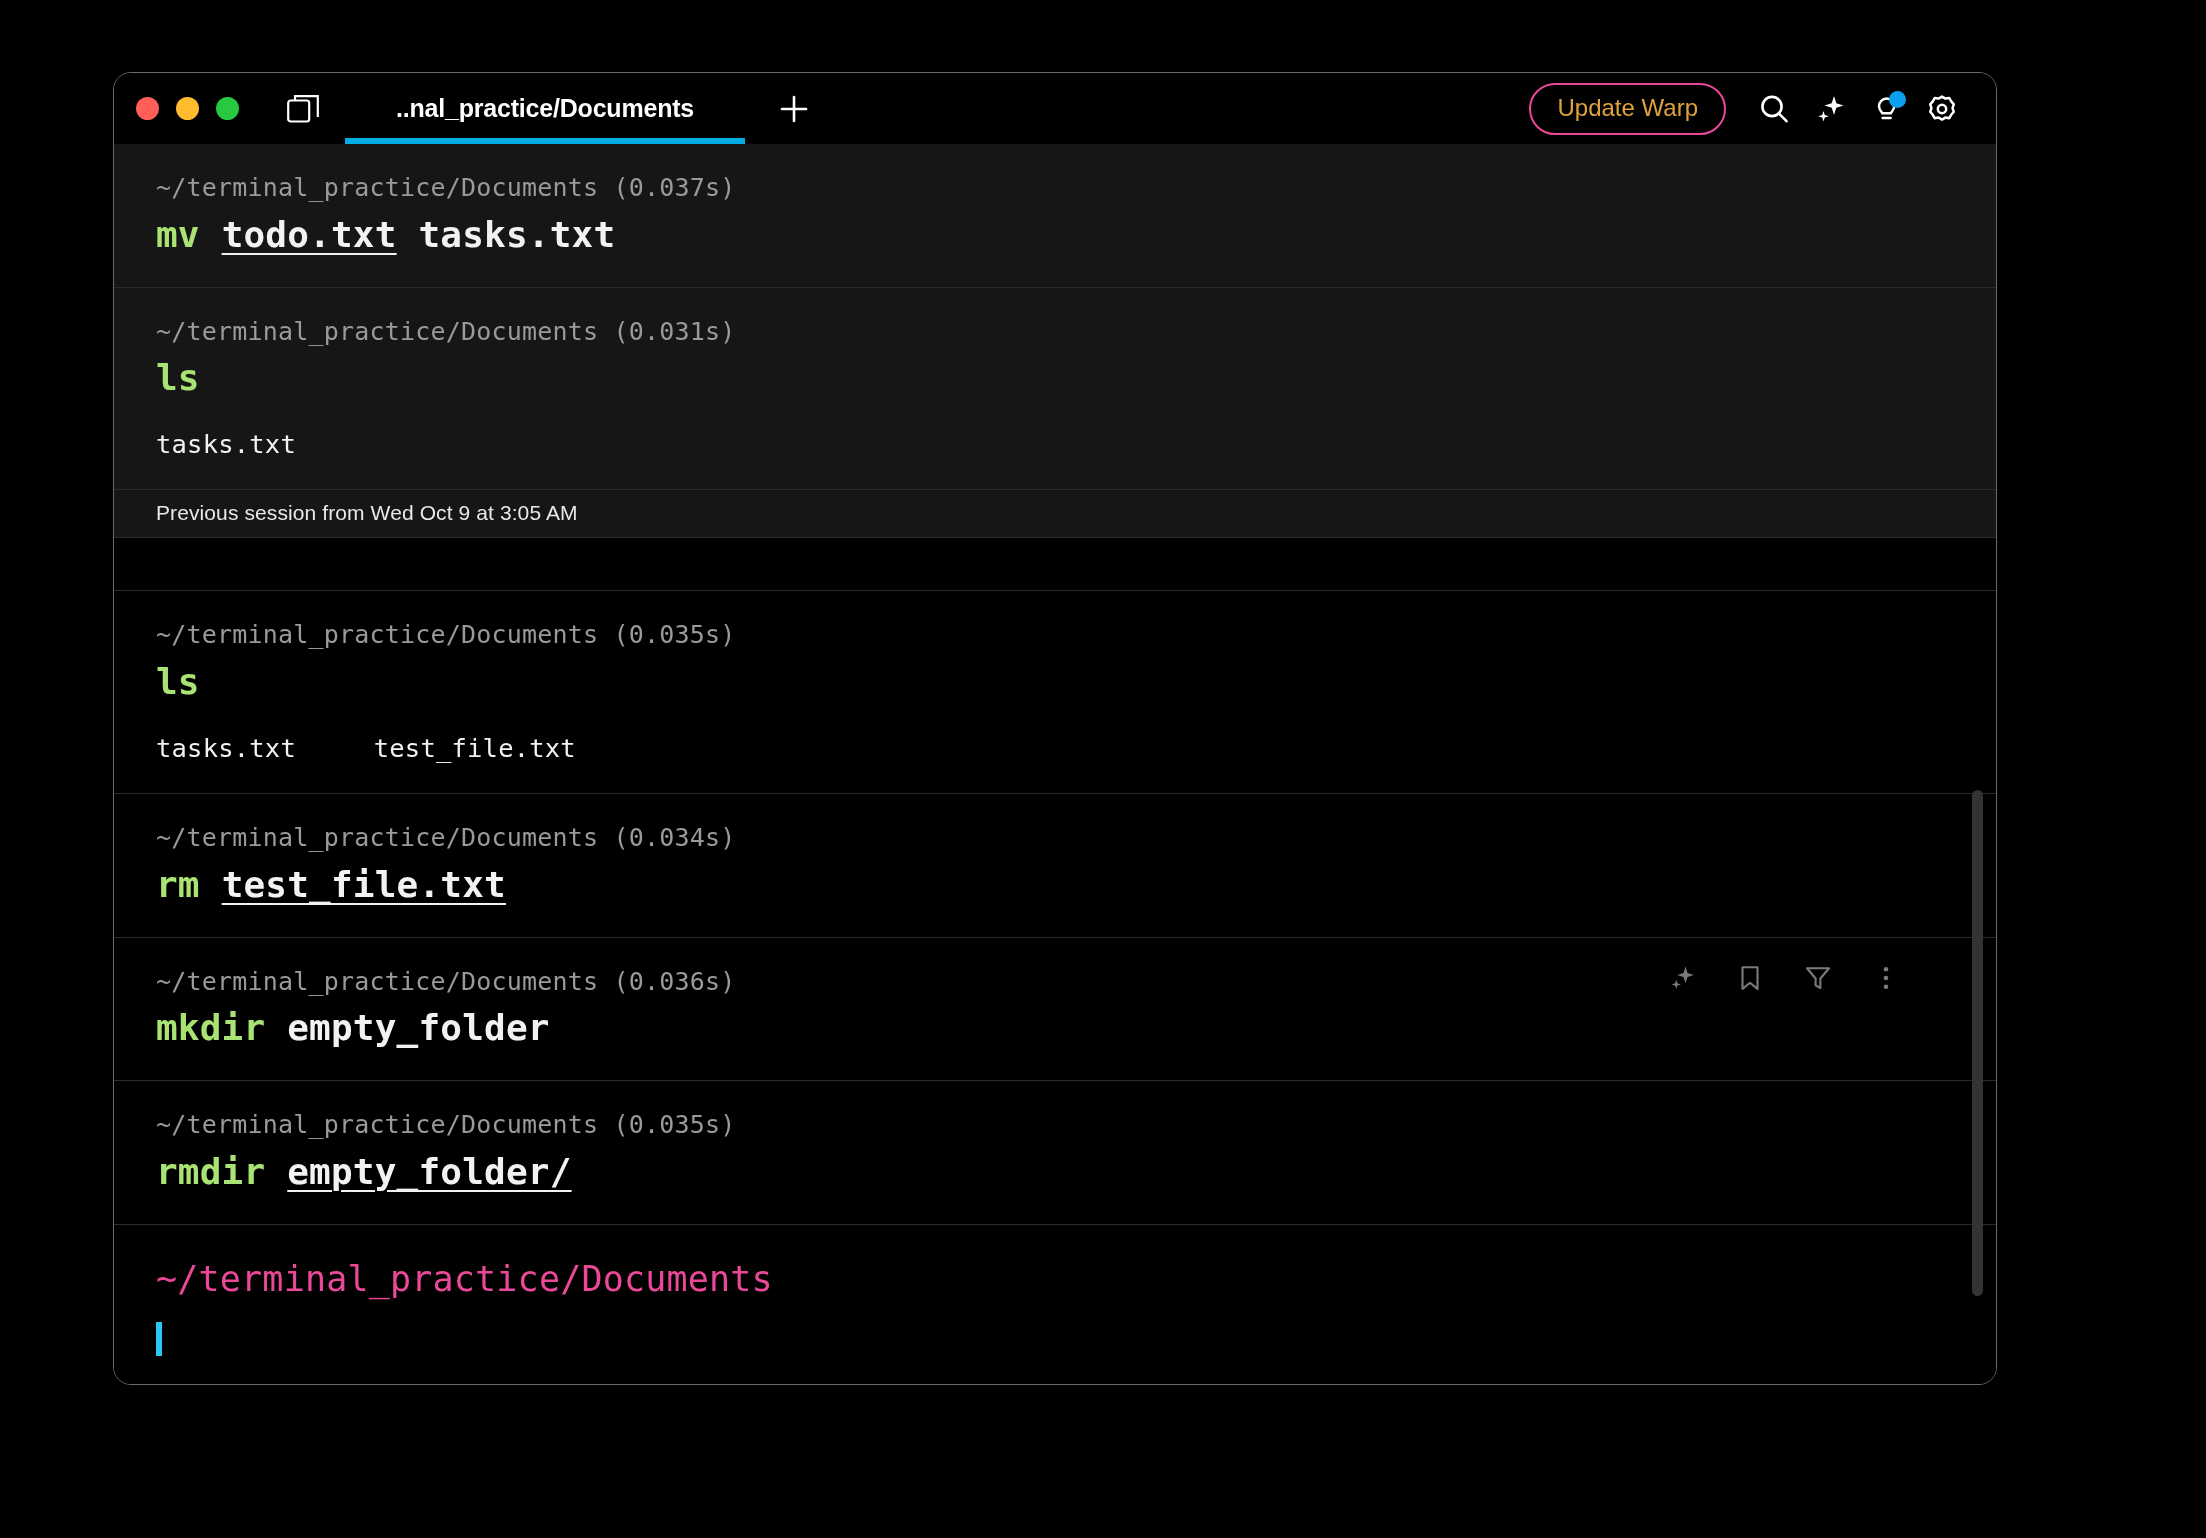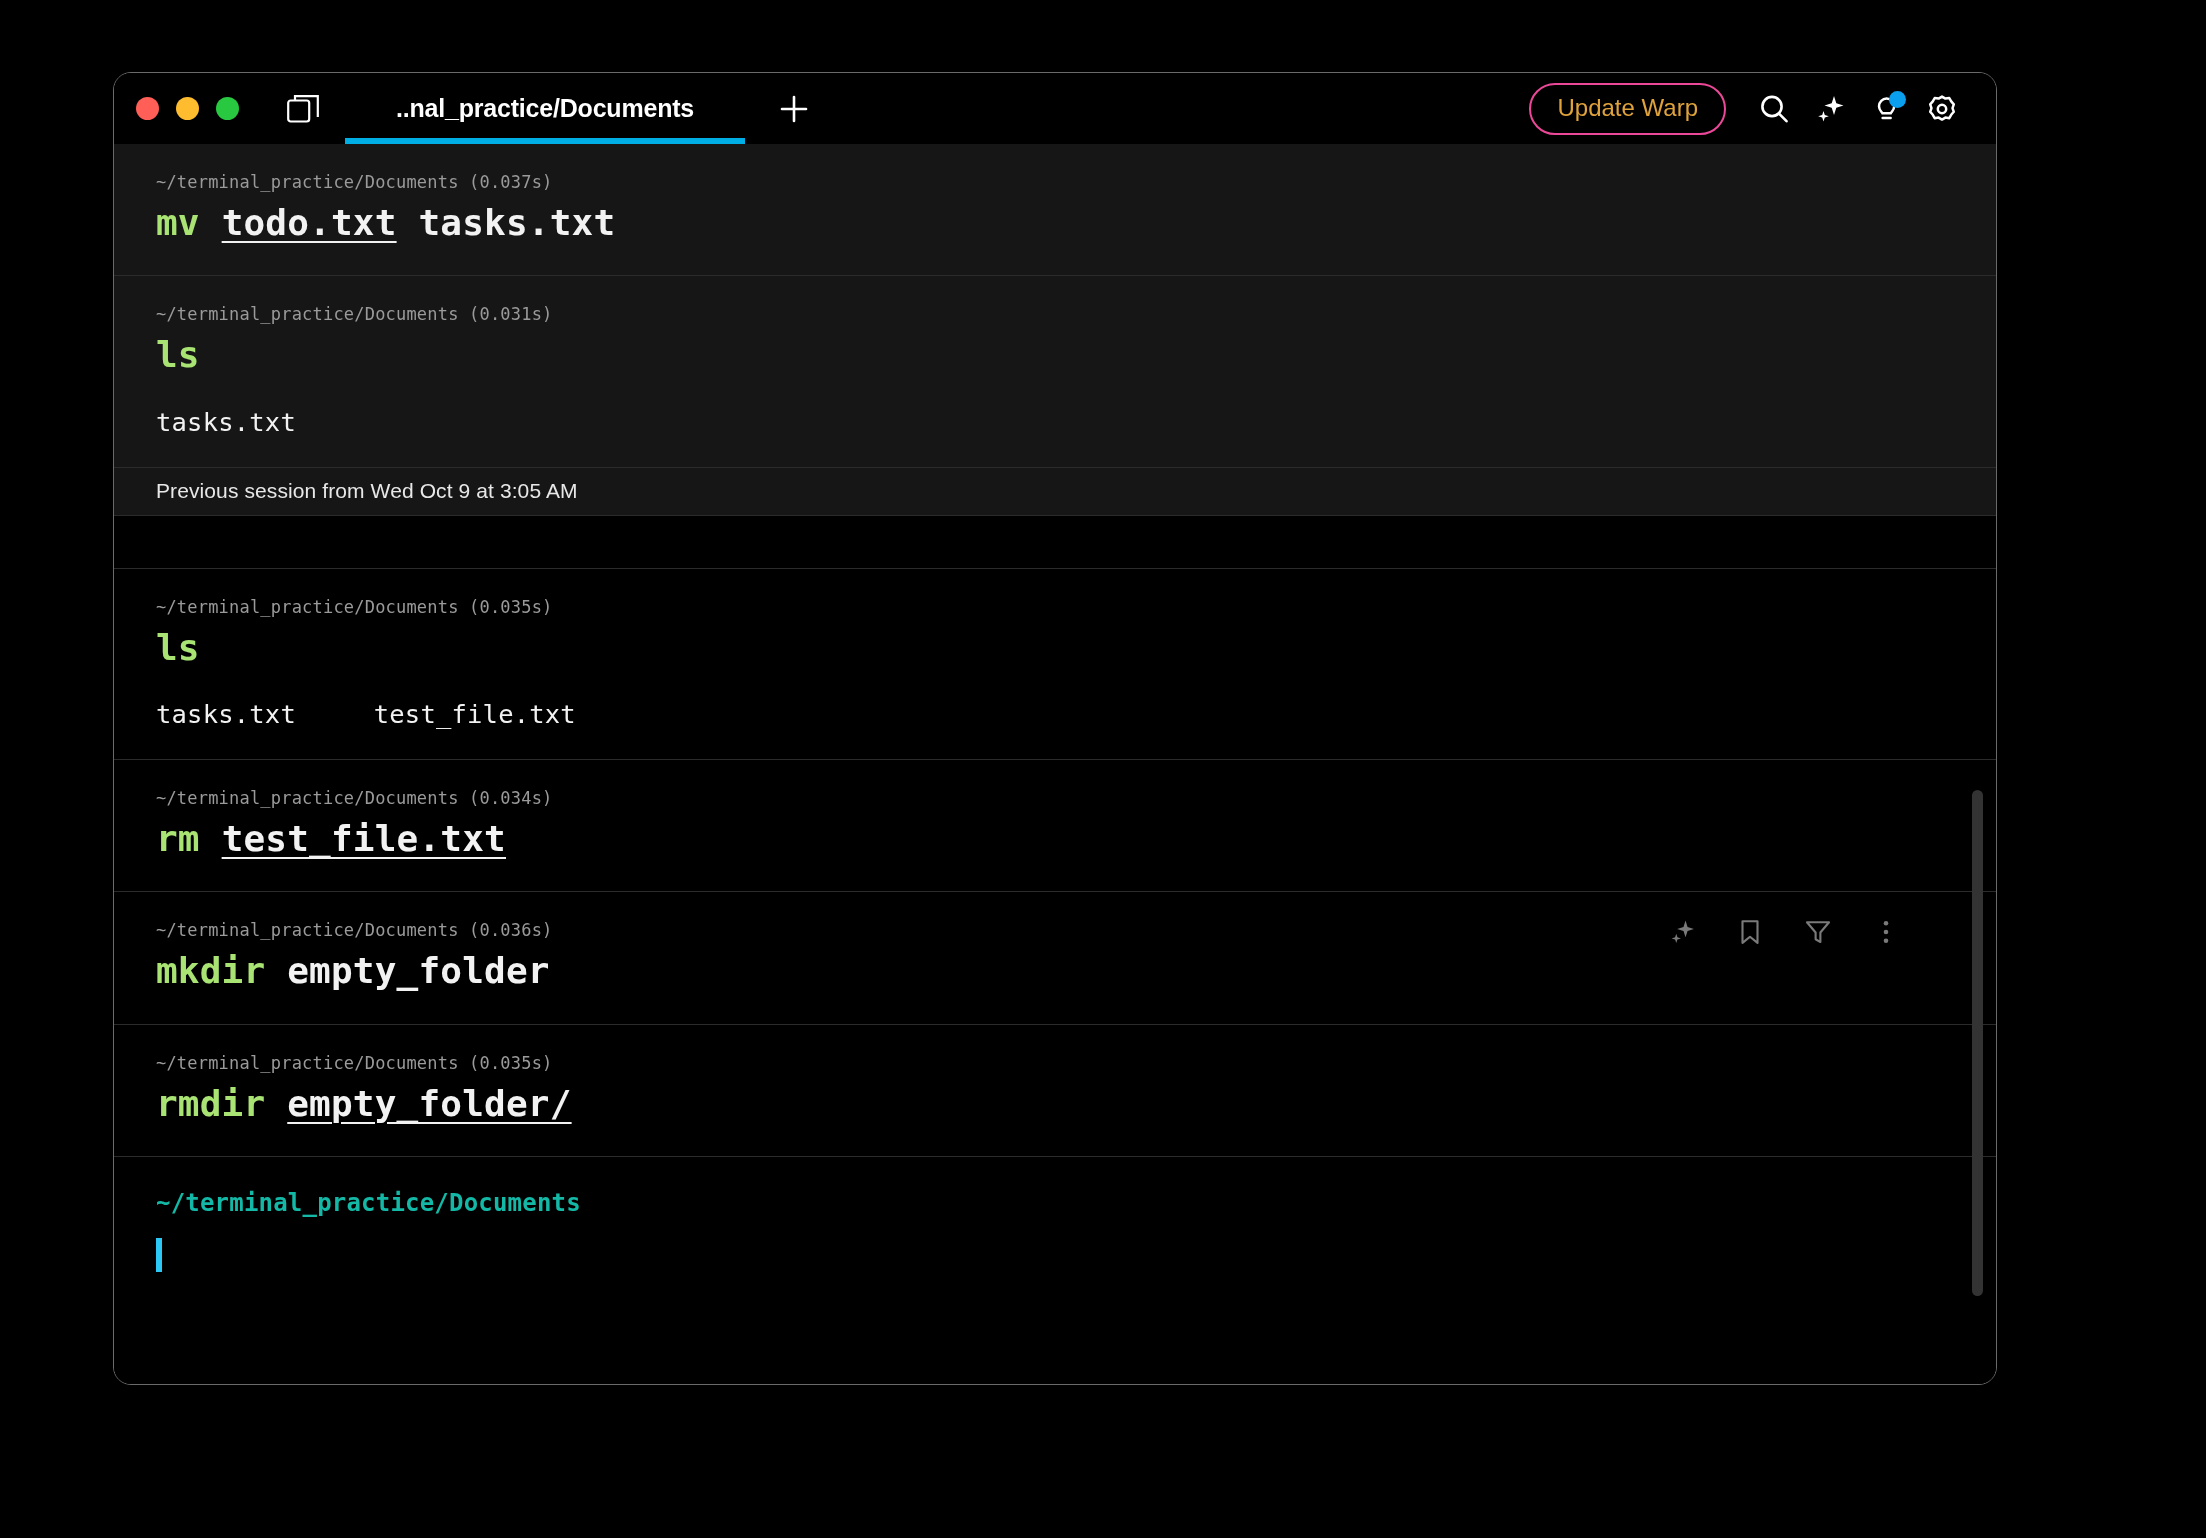--- a/index.html
+++ b/index.html
@@ -145,21 +145,21 @@
     box-sizing: border-box;
   }
   .block.shaded { background: #161616; }
   .block.plain  { background: #000000; }
   .block + .block { border-top: 1px solid #2b2b2b; }
 
   .blk-inner { padding-left: 42px; padding-right: 60px; }
 
   .cwd-line {
     font-family: "DejaVu Sans Mono", monospace;
-    font-size: 17px;
+    font-size: 25px;
     color: #9a9a9a;
     line-height: 1.42;
     white-space: pre;
     letter-spacing: 0.2px;
   }
   .cmd-line {
     font-family: "DejaVu Sans Mono", monospace;
     font-size: 36px;
     font-weight: 700;
     line-height: 1.45;
@@ -210,23 +210,23 @@
   }
 
   
   .prompt-block {
     background: #000000;
     border-top: 1px solid #2b2b2b;
     padding: 30px 0 20px 42px;
   }
   .prompt-path {
     font-family: "DejaVu Sans Mono", monospace;
-    font-size: 24px;
-    font-weight: 700;
-    color: #14b8a6;
+    font-size: 35px;
+    font-weight: 400;
+    color: #ec4899;
     line-height: 1.4;
     white-space: pre;
     letter-spacing: 0.2px;
   }
   .prompt-caret-row {
     margin-top: 18px;
     height: 34px;
     display: flex;
     align-items: center;
   }

